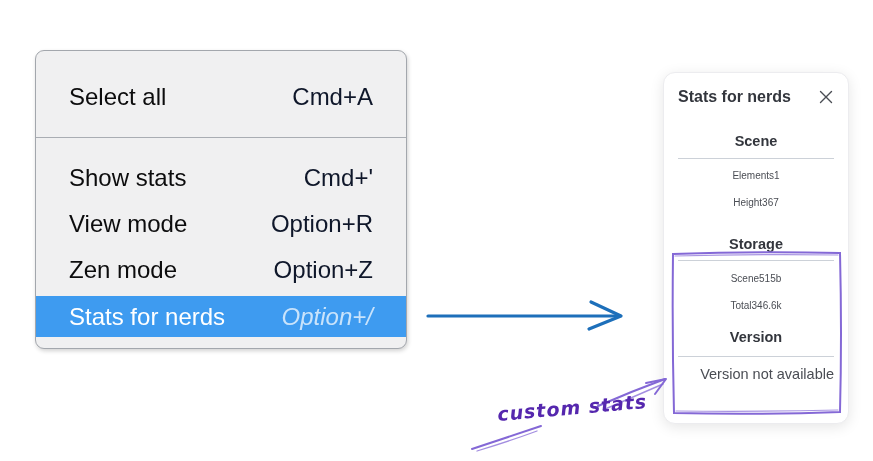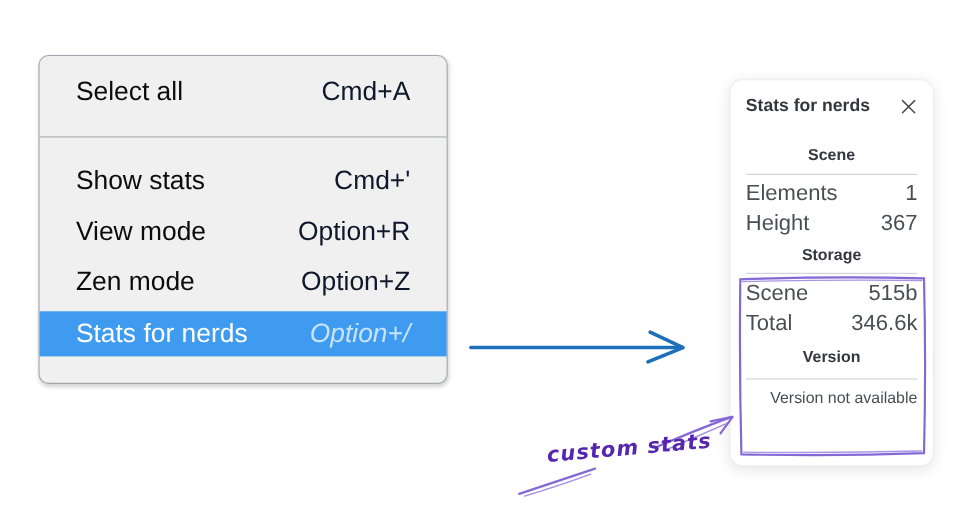--- a/index.html
+++ b/index.html
@@ -7,21 +7,21 @@
   .stage {
     position:relative; width:873px; height:461px; background:#ffffff;
     font-family:"Liberation Sans", sans-serif; overflow:hidden;
   }
 
   
   .menu {
     position:absolute; left:35px; top:50px; width:372px; height:299px;
     background:#f0f0f1; border:1px solid #a3a7ad; border-radius:9px;
     box-shadow:1px 2px 4px rgba(0,0,0,.18);
-    padding-top:10px;
+    padding-top:23px;
   }
   .menu-item {
     height:46px; display:flex; align-items:center; justify-content:space-between;
     padding:0 33px; font-size:24px; color:#0c0c0d; cursor:default;
   }
   .menu-item .shortcut { color:#0f172a; }
   .menu-divider { height:1px; background:#a9adb3; margin-top:17px; }
   .menu-item.first { margin-top:0; }
   .menu-item.after-divider { margin-top:17px; }
   .menu-item.highlighted {
@@ -34,28 +34,28 @@
     position:absolute; left:663px; top:72px; width:186px; height:352px;
     background:#ffffff; border:1px solid #ececef; border-radius:12px;
     box-shadow:0 3px 14px rgba(0,0,0,.10);
     padding:14px; color:#4a4d54;
   }
   .panel-title-row { display:flex; align-items:center; justify-content:space-between; height:20px; }
   .panel-title { font-size:16px; font-weight:bold; color:#33363d; }
   .close-btn { width:16px; height:16px; display:flex; align-items:center; justify-content:center; cursor:pointer; }
   .sec-header { text-align:center; font-weight:bold; font-size:14.5px; color:#33363d; }
   .sec-header.scene { margin-top:26px; }
-  .sec-header.storage { margin-top:12px; }
+  .sec-header.storage { margin-top:24px; }
   .sec-header.version { margin-top:14px; }
   .rule { height:1px; background:#ccd1d8; }
   .rule.r1 { margin-top:9px; }
   .rule.r2 { margin-top:8px; }
   .rule.r3 { margin-top:11px; }
   .stat-row {
-    display:flex; justify-content:space-between; font-size:20px;
+    display:flex; justify-content:center; font-size:10px;
     height:18px; line-height:18px;
   }
   .stat-row.m8 { margin-top:8px; }
   .stat-row.m9 { margin-top:9px; }
   .version-note { font-size:14.5px; margin-top:8px; height:18px; line-height:18px;text-align:right; }
 
   
   .overlay { position:absolute; left:0; top:0; width:873px; height:461px; pointer-events:none; }
   .annotation-text {
     position:absolute; left:497px; top:396px; width:160px;

